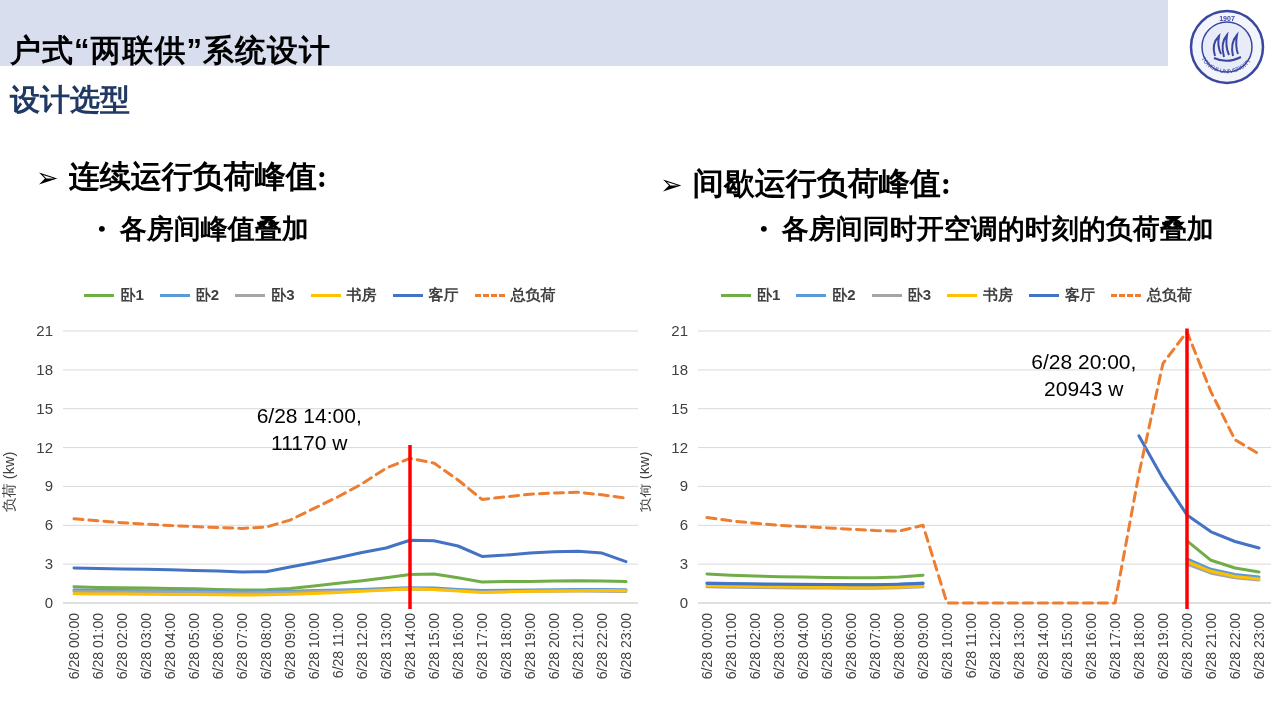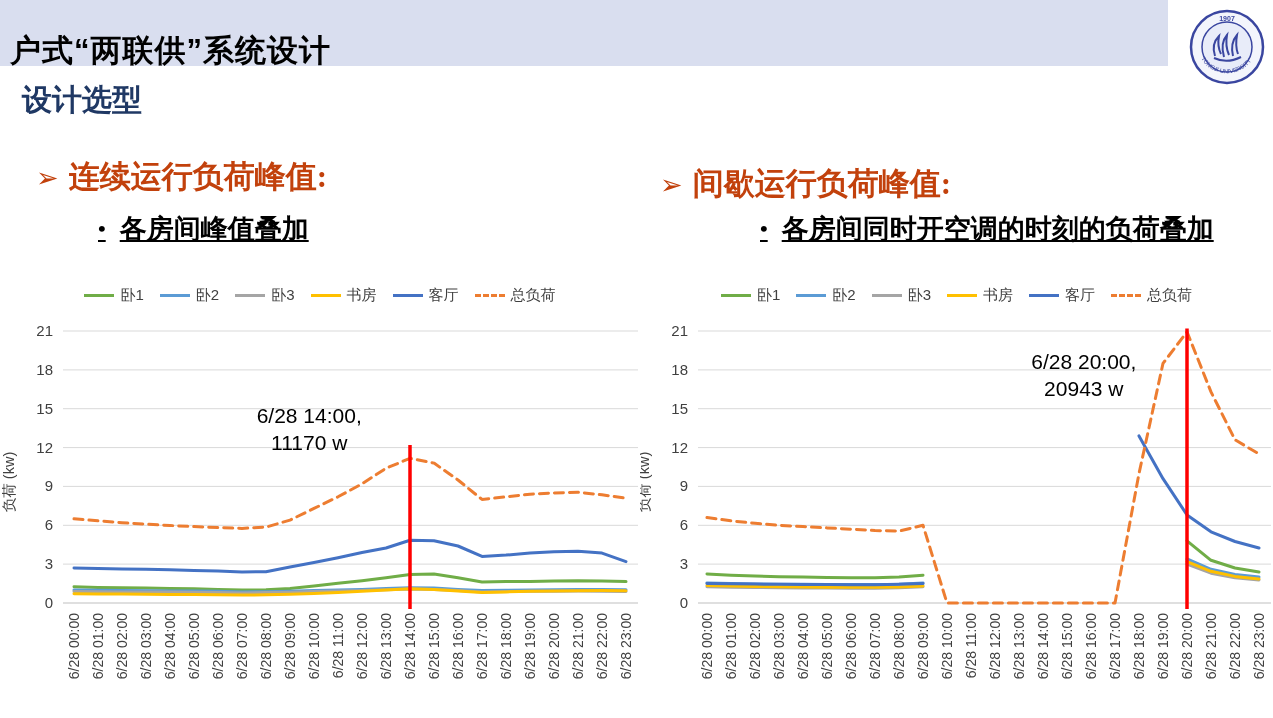--- a/index.html
+++ b/index.html
@@ -3,31 +3,31 @@
 <meta charset="utf-8">
 <style>
   html,body{margin:0;padding:0;}
   body{width:1273px;height:718px;position:relative;overflow:hidden;background:#fff;
        font-family:"Liberation Sans",sans-serif;}
   .title-band{position:absolute;left:0;top:6;width:1168px;height:66px;background:#d9deef;}
   .page-title{position:absolute;left:10px;top:12px;font-size:31px;font-weight:bold;color:#000;
       font-family:"Liberation Sans",sans-serif;letter-spacing:1px;margin-top:18px;}
   .logo{position:absolute;left:1188px;top:4px;width:78px;height:86px;}
   .subtitle{position:absolute;left:10px;top:80px;font-size:30px;font-weight:bold;color:#1f3864;
-      font-family:"Liberation Serif",serif;margin-left:12px;}
-  .sec-heading{position:absolute;top:156px;font-size:31px;font-weight:bold;color:#c2410c;
+      font-family:"Liberation Serif",serif;}
+  .sec-heading{position:absolute;top:156px;font-size:31px;font-weight:bold;color:#000000;
       font-family:"Liberation Serif",serif;white-space:nowrap;}
   .sec-heading .arrow{font-size:27px;margin-right:10px;font-family:"DejaVu Sans",sans-serif;}
   .sec-bullet{position:absolute;top:211px;font-size:27px;font-weight:bold;color:#000;
-      font-family:"Liberation Serif",serif;white-space:nowrap;text-decoration:underline;}
+      font-family:"Liberation Serif",serif;white-space:nowrap;}
   .sec-bullet .dot{font-size:22px;margin-right:14px;vertical-align:2px;}
   #h-left{left:36px;} #b-left{left:98px;}
   #h-right{left:660px;margin-top:7px;} #b-right{left:760px;}
   .legend{position:absolute;top:286px;display:flex;justify-content:center;align-items:center;
-      gap:16px;font-size:15px;color:#404040;}
+      gap:16px;font-size:15px;color:#404040;font-weight:bold;}
   #legend-0{left:0;width:640px;} #legend-1{left:640px;width:633px;}
   .lg-item{display:flex;align-items:center;white-space:nowrap;}
   .sw{width:30px;height:0;border-top:3px solid;display:inline-block;margin-right:6px;}
   .sw.dash{border-top-style:dashed;}
   .chart-svg{position:absolute;top:310px;}
   #chart-0{left:0;} #chart-1{left:640px;}
   svg text{font-family:"Liberation Sans",sans-serif;}
 </style>
 </head>
 <body>

